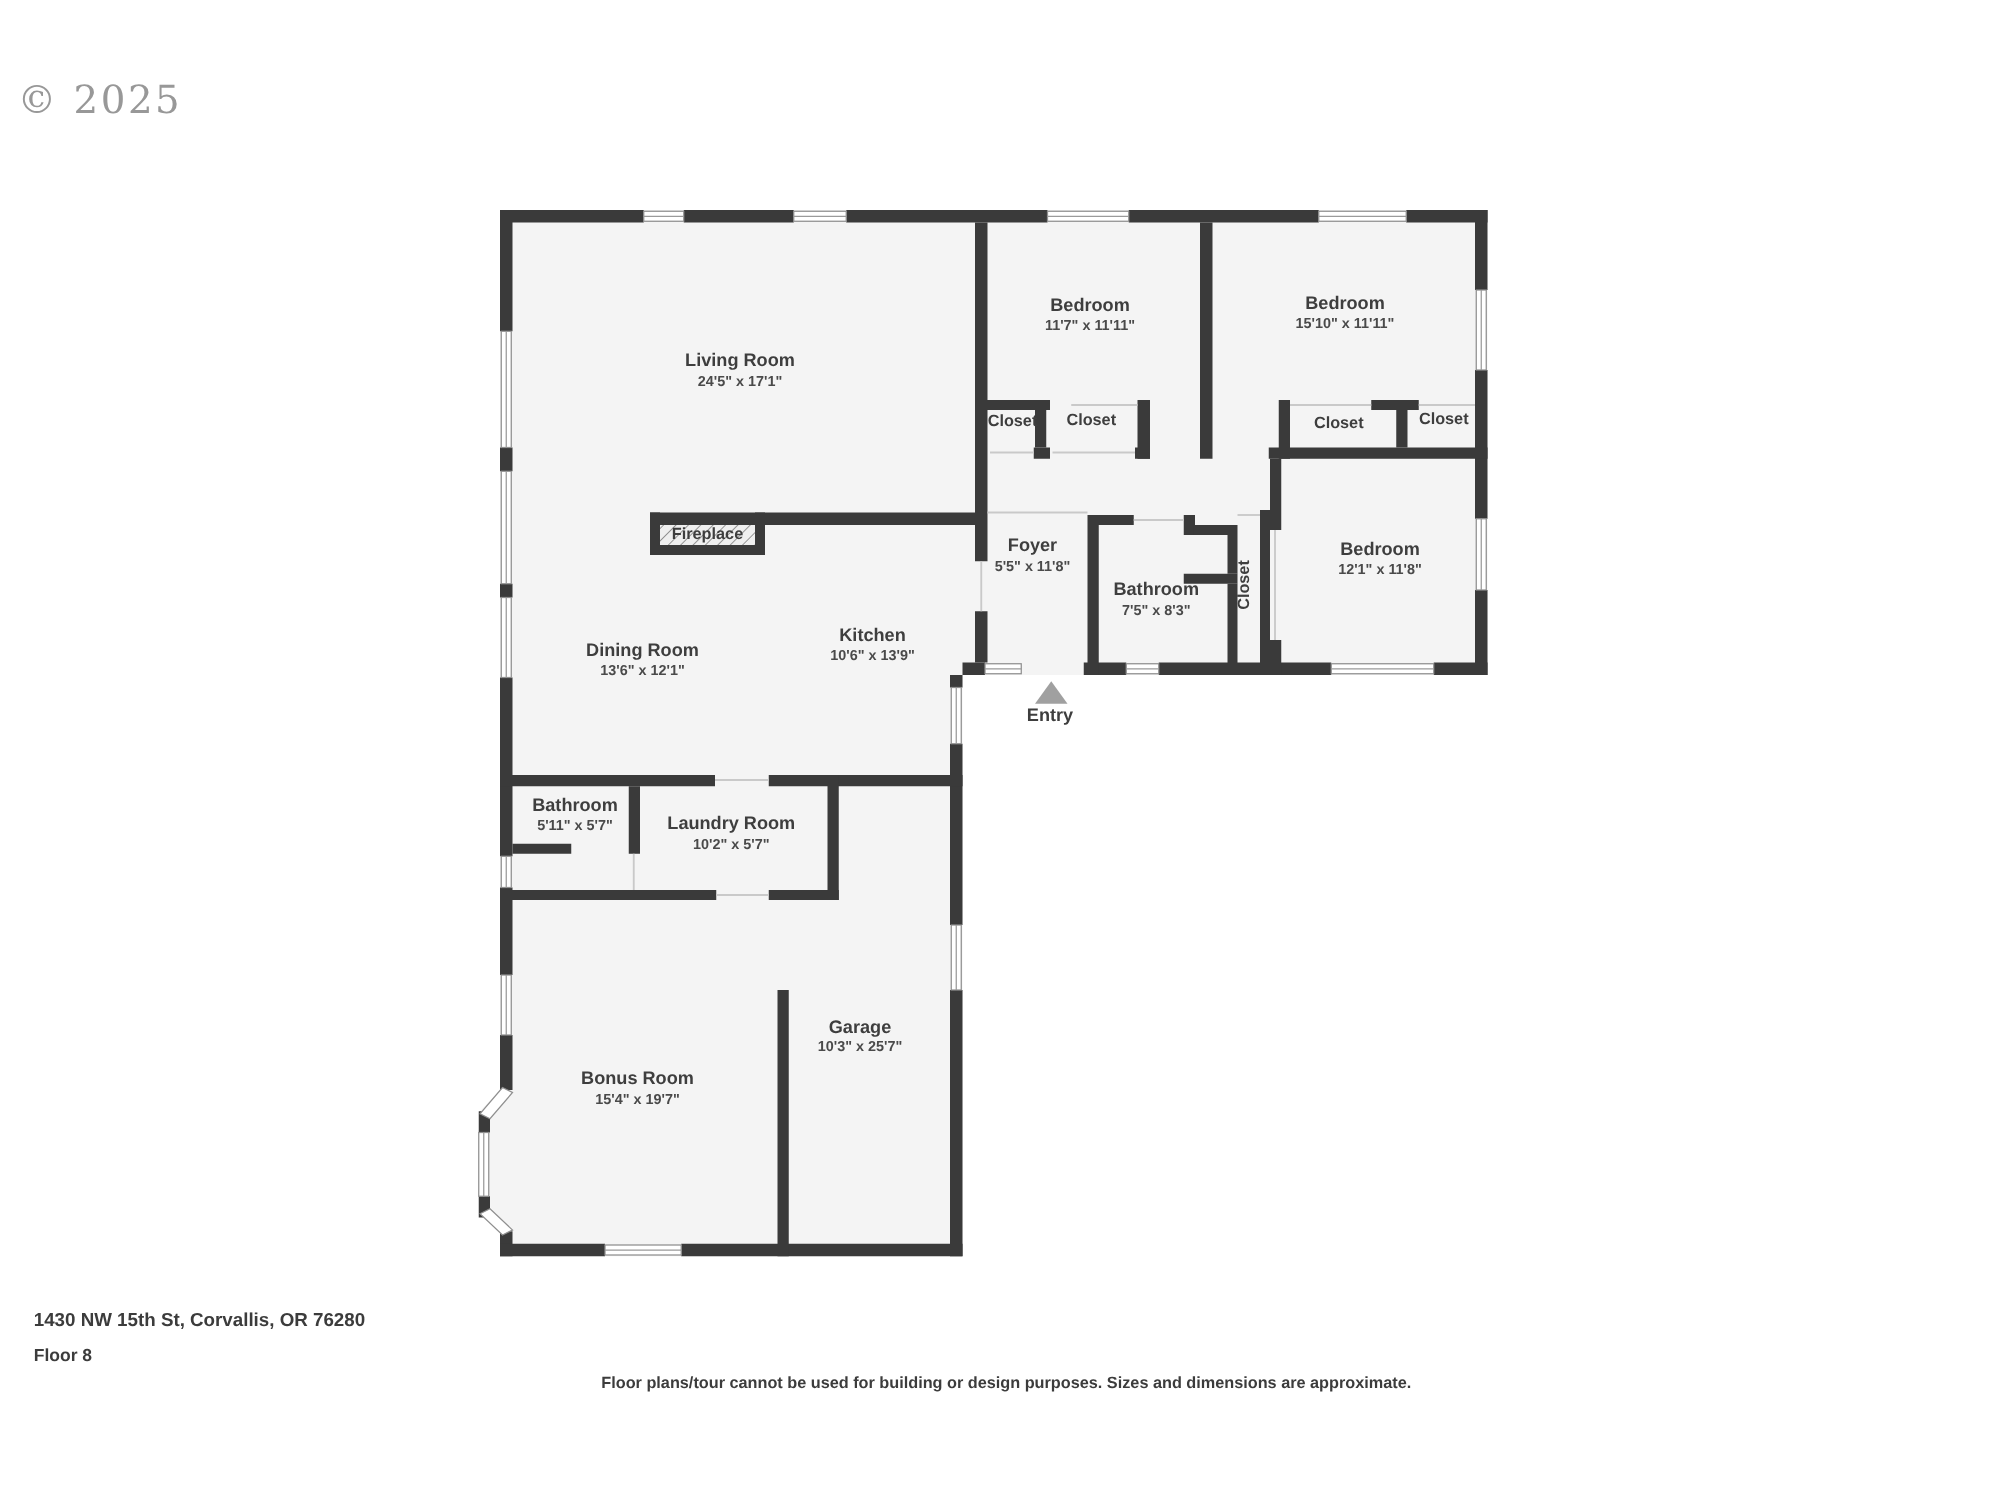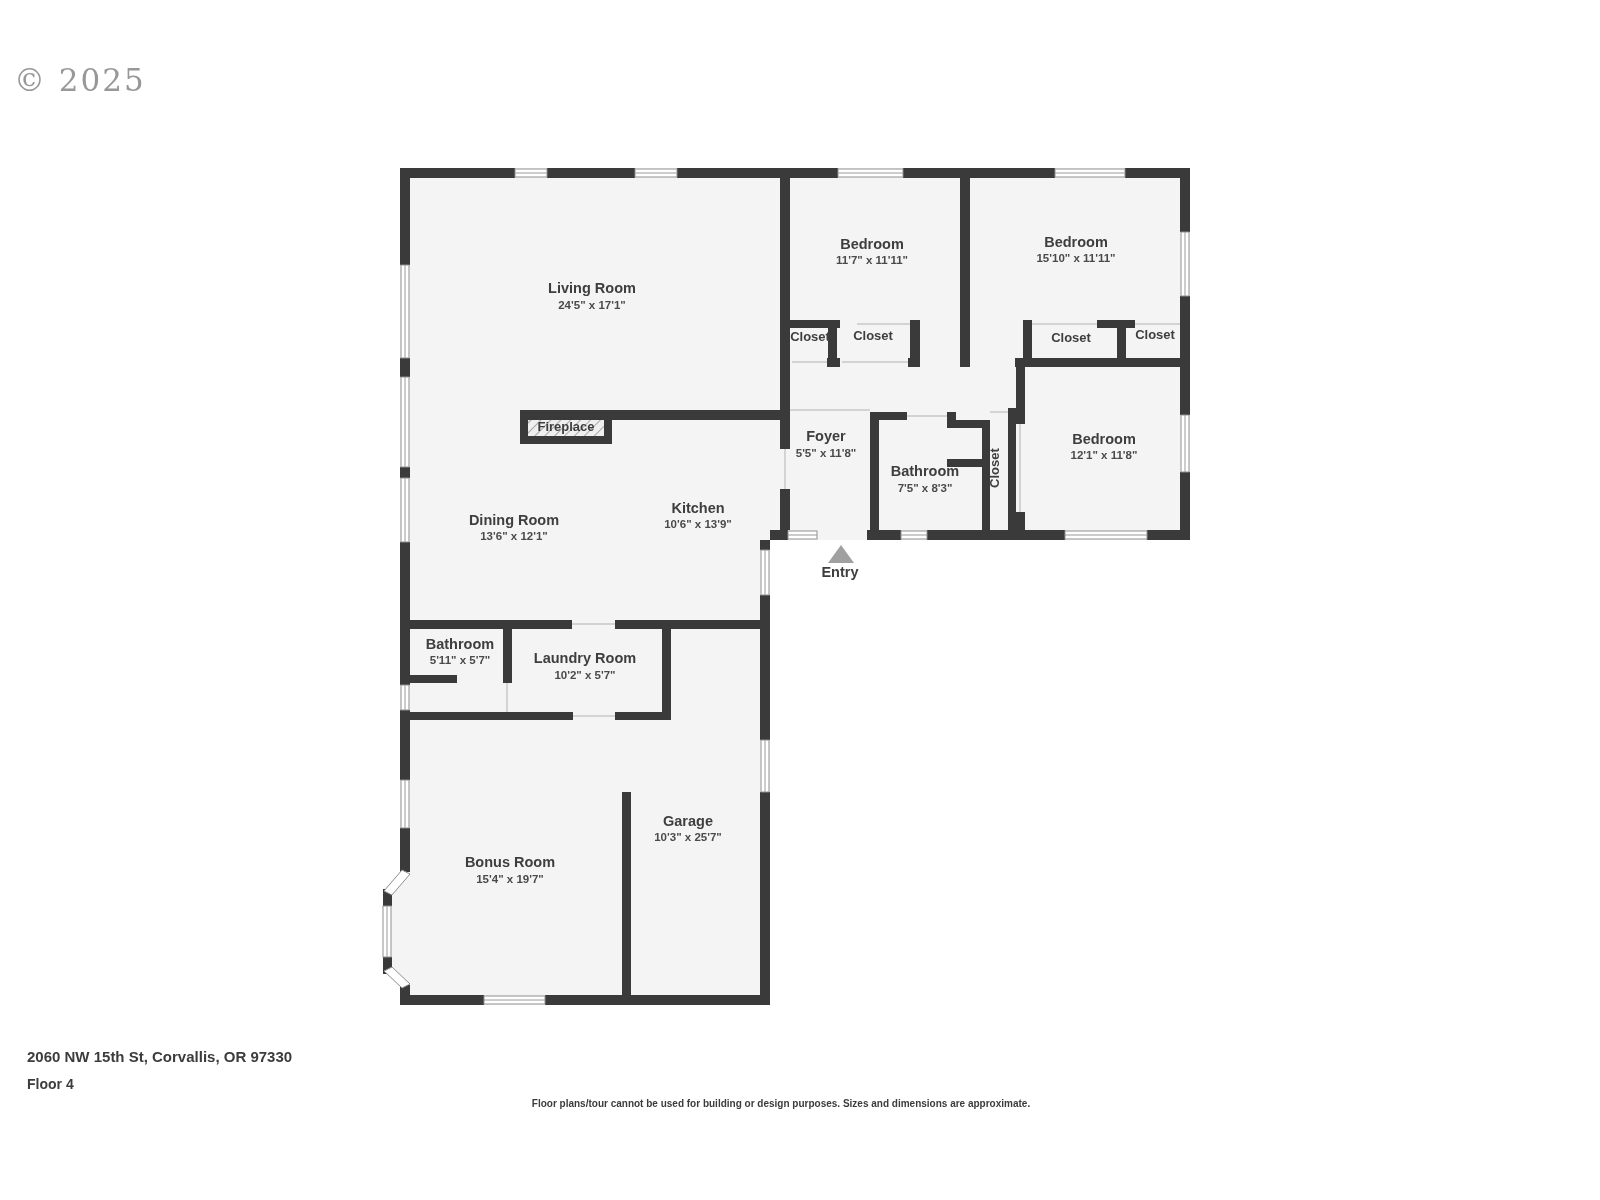--- a/index.html
+++ b/index.html
@@ -12,22 +12,22 @@
   .winline{stroke:#9a9a9a;stroke-width:1;}
   .doorline{stroke:#c9c9c9;stroke-width:1.5;}
   .rl{font-weight:700;font-size:14.5px;fill:#3e3e3e;text-anchor:middle;}
   .rd{font-weight:700;font-size:11.5px;fill:#4a4a4a;text-anchor:middle;}
   .cl{font-weight:700;font-size:13px;fill:#3e3e3e;text-anchor:middle;}
   .fp{font-weight:700;font-size:13px;fill:#3e3e3e;text-anchor:middle;}
   .watermark{position:absolute;left:14px;top:62px;font-family:"DejaVu Serif",serif;
              font-size:31px;color:#8d8d8d;opacity:.9;letter-spacing:2px;}
   .addr{position:absolute;left:27px;top:1048px;font-size:15px;font-weight:700;color:#3c3c3c;}
   .floorlbl{position:absolute;left:27px;top:1076px;font-size:14px;font-weight:700;color:#3c3c3c;}
-  .disclaimer{position:absolute;left:396px;top:1098px;width:770px;text-align:center;
-              font-size:10px;font-weight:700;color:#3c3c3c;}
+  .disclaimer{position:absolute;left:420px;top:1098px;width:770px;text-align:center;
+              font-size:13px;font-weight:700;color:#3c3c3c;}
 </style>
 </head>
 <body>
 
 <div id="stage">
 
   <div class="watermark">© 2025</div>
 
   <svg id="plan-svg" width="1600" height="1200" viewBox="0 0 1600 1200">
     <defs>
@@ -224,16 +224,16 @@
 
     <g>
       <text class="cl" x="810" y="341">Closet</text>
       <text class="cl" x="873" y="340">Closet</text>
       <text class="cl" x="1071" y="342">Closet</text>
       <text class="cl" x="1155" y="339">Closet</text>
       <text class="cl" x="999" y="468" transform="rotate(-90 999 468)">Closet</text>
     </g>
   </svg>
 
-  <div class="addr">2060 NW 15th St, Corvallis, OR 97330</div>
-  <div class="floorlbl">Floor 4</div>
+  <div class="addr">1430 NW 15th St, Corvallis, OR 76280</div>
+  <div class="floorlbl">Floor 8</div>
   <div class="disclaimer">Floor plans/tour cannot be used for building or design purposes. Sizes and dimensions are approximate.</div>
 </div>
 
 </body></html>

